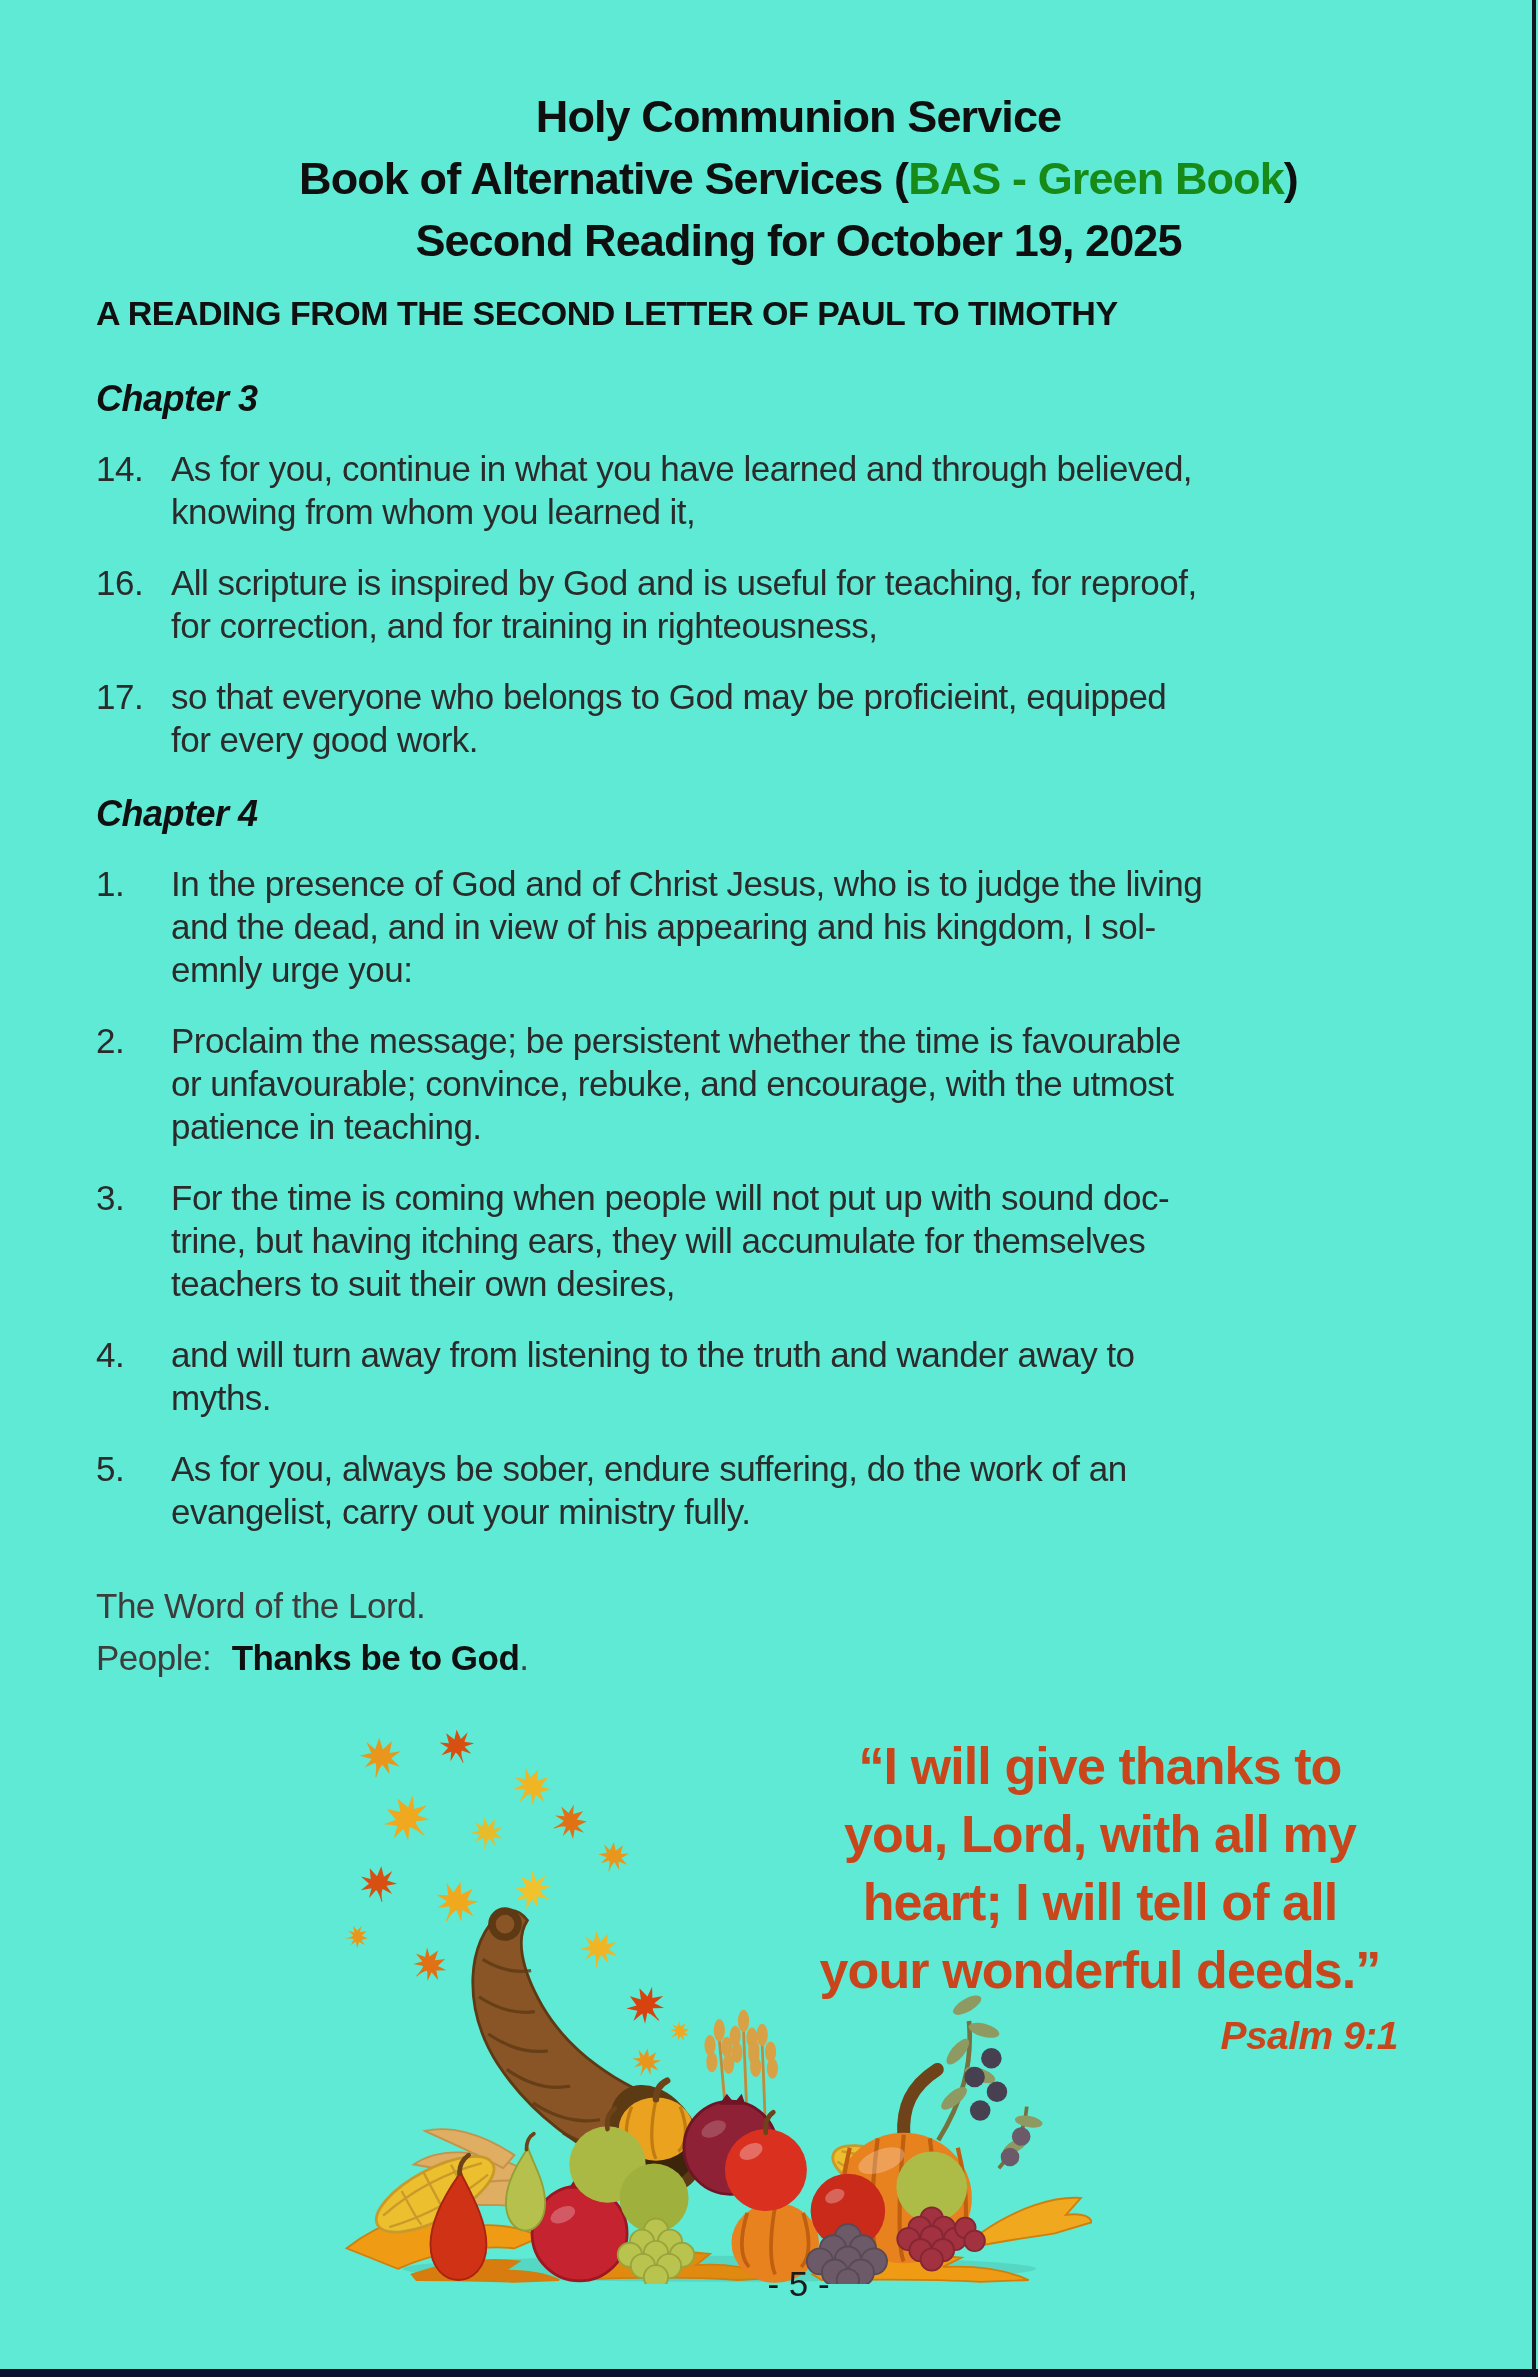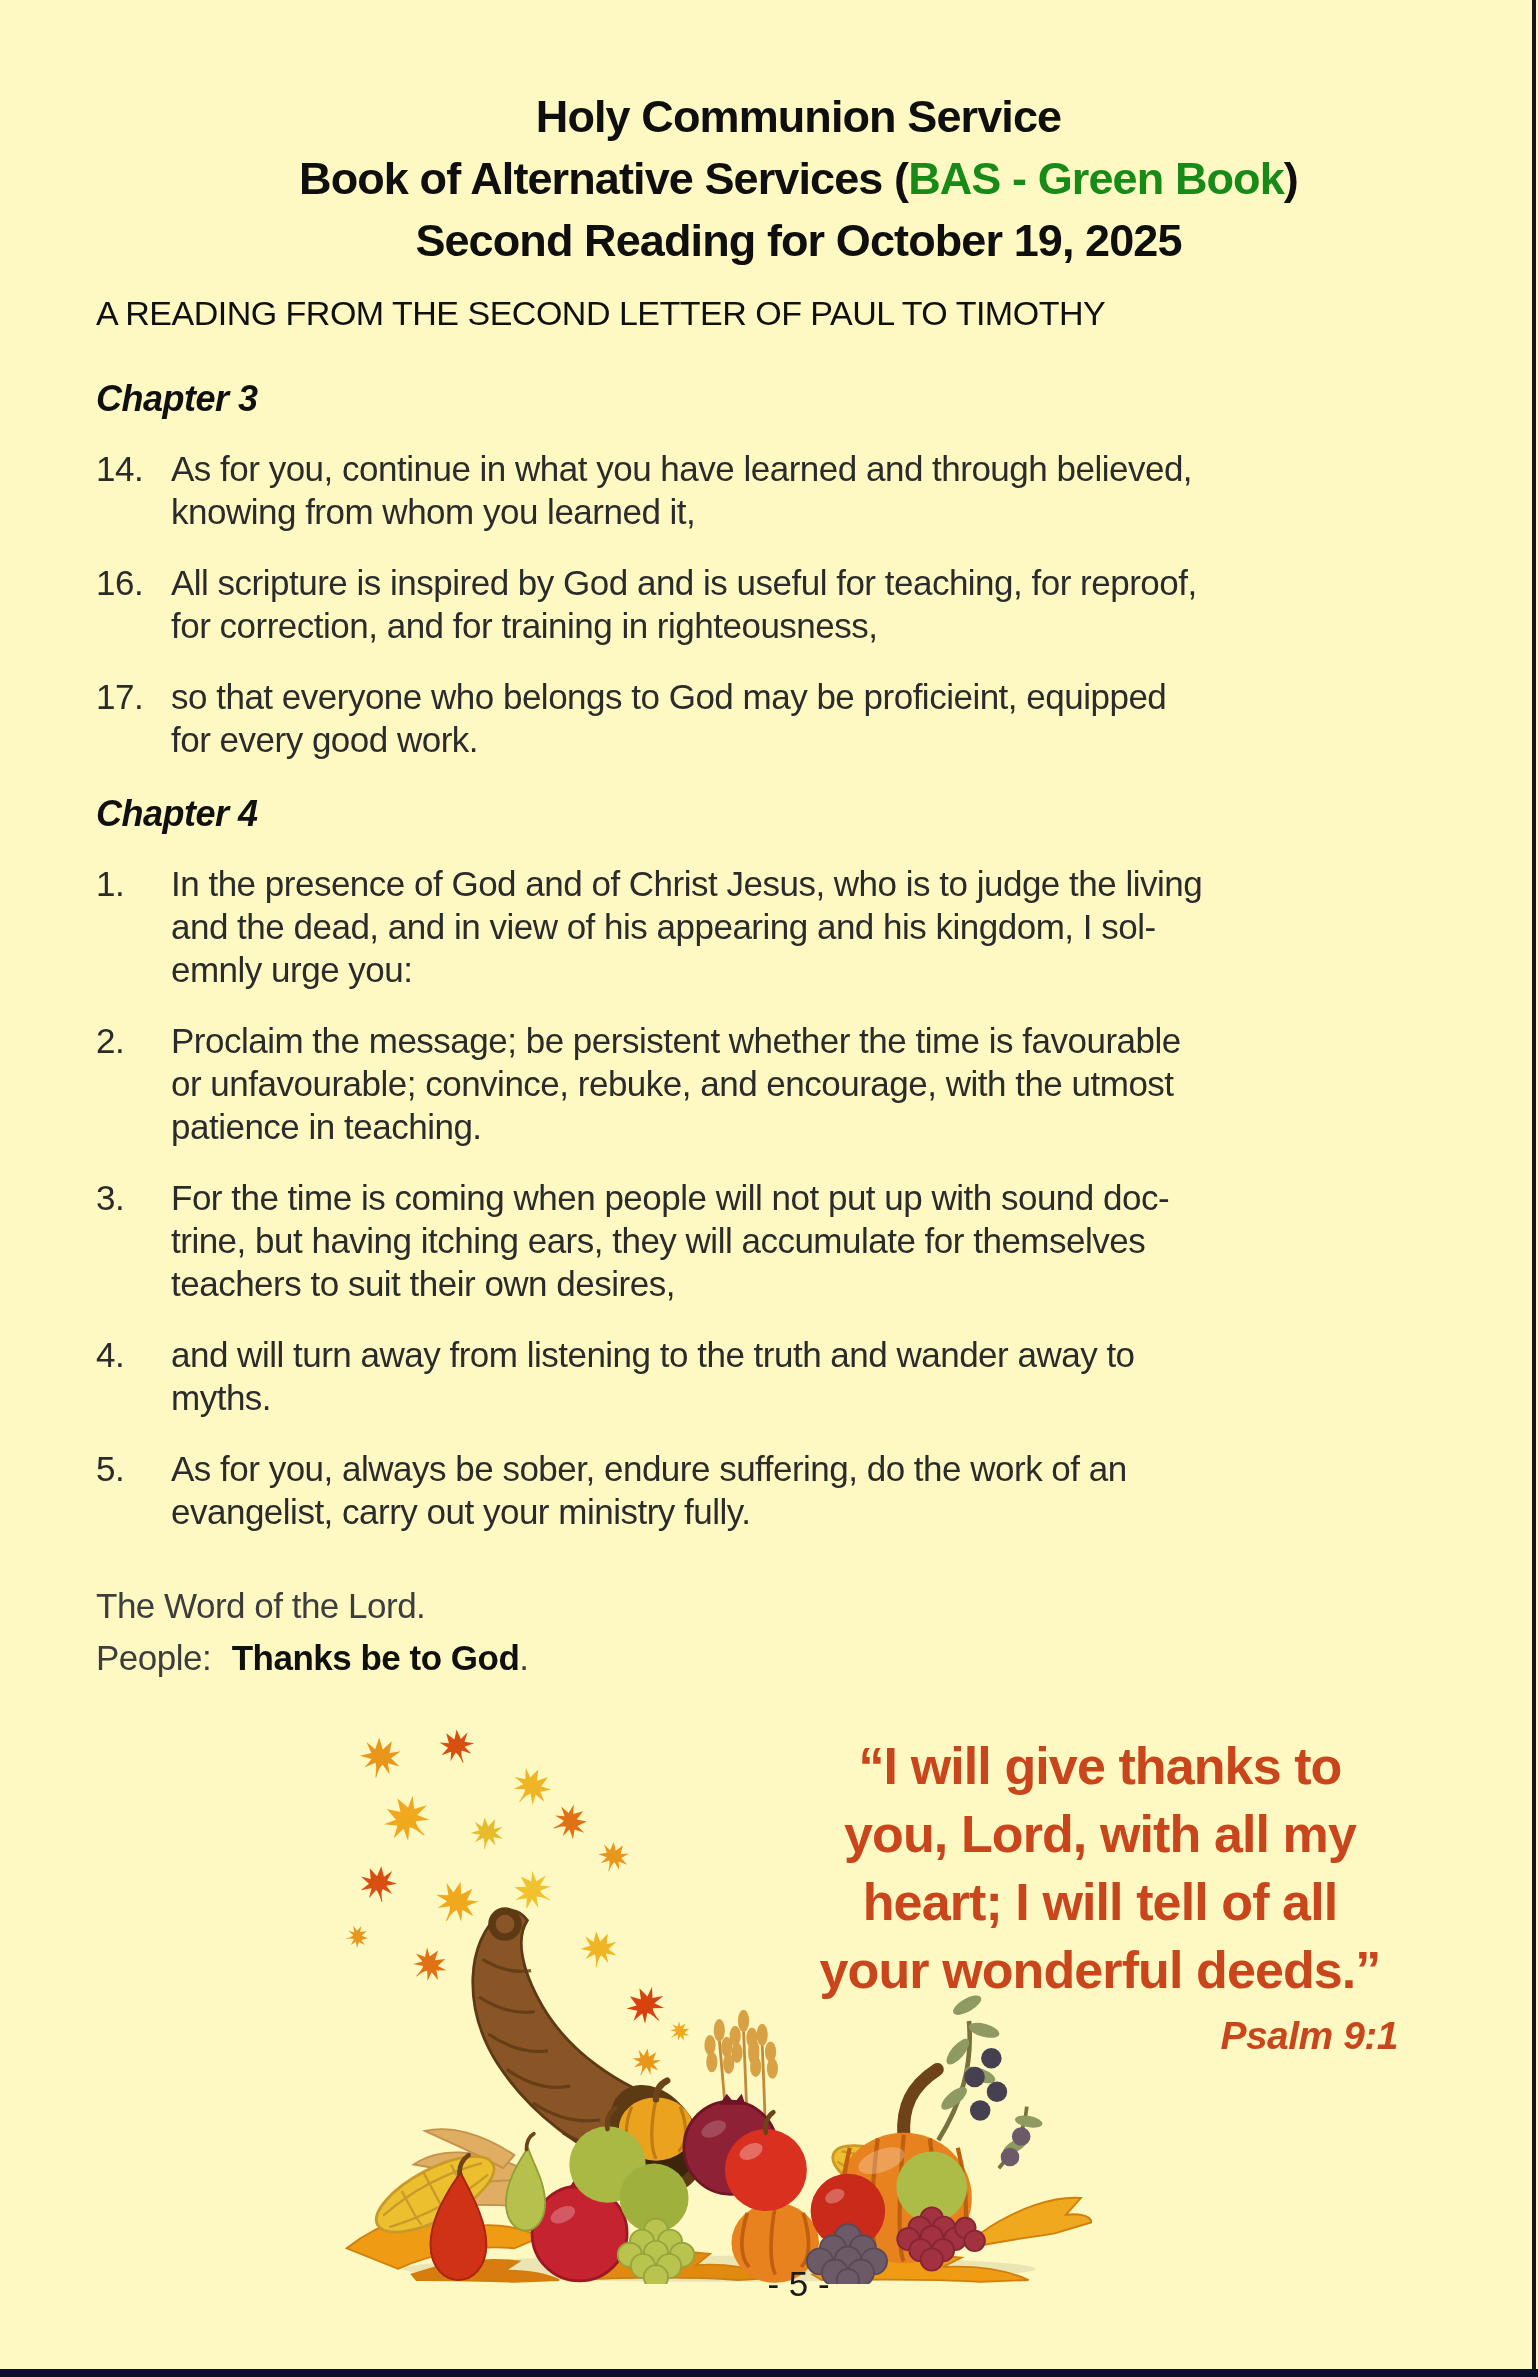--- a/index.html
+++ b/index.html
@@ -1,25 +1,25 @@
 <!DOCTYPE html>
 <html style="font-size:15px"><head>
 <meta charset="utf-8">
 <style>
   * { margin:0; padding:0; box-sizing:border-box; }
   html,body { background:#ffffff; }
   .page {
-    position:relative; width:1538px; height:2377px; background:#fef9c3; overflow:hidden;
+    position:relative; width:1538px; height:2377px; background:#5eead4; overflow:hidden;
     font-family:"Liberation Sans", sans-serif; color:#2b2b2b;
   }
   .content { position:absolute; left:96px; top:0; width:1405px; }
   .titles { margin-top:86px; text-align:center; color:#0f0f0f; }
   .title-line { font-size:45px; font-weight:700; line-height:62px; letter-spacing:-0.9px; }
   .green { color:#178a17; }
-  .reading-heading { margin-top:22.4px; font-size:34px; font-weight:400; line-height:39px; color:#101010; letter-spacing:-0.5px; }
+  .reading-heading { margin-top:22.4px; font-size:34px; font-weight:700; line-height:39px; color:#101010; letter-spacing:-0.5px; }
   .reading-ref { margin-top:7.5px; font-size:34px; line-height:41px; color:#3d3d3d; letter-spacing:-0.5px; }
   .chapter-title { margin-top:45px; font-size:36px; font-weight:700; line-height:41px; color:#101010; letter-spacing:-0.5px;font-style:italic; }
   .chapter-title.mt-lg { margin-top:32px; }
   .verse { position:relative; margin-top:28px; padding-left:75px; font-size:35px; line-height:43px; letter-spacing:-0.5px; }
   .verse .num { position:absolute; left:0; top:0; }
   .verse .vtext { white-space:pre-line; }
   .word-lord { margin-top:52px; font-size:35px; line-height:41px; color:#3d3d3d; letter-spacing:-0.5px; }
   .people { margin-top:9.3px; font-size:35px; line-height:43px; color:#3d3d3d; letter-spacing:-0.5px; }
   .people .resp { font-weight:700; color:#101010; margin-left:20.5px; }
   .quote {

